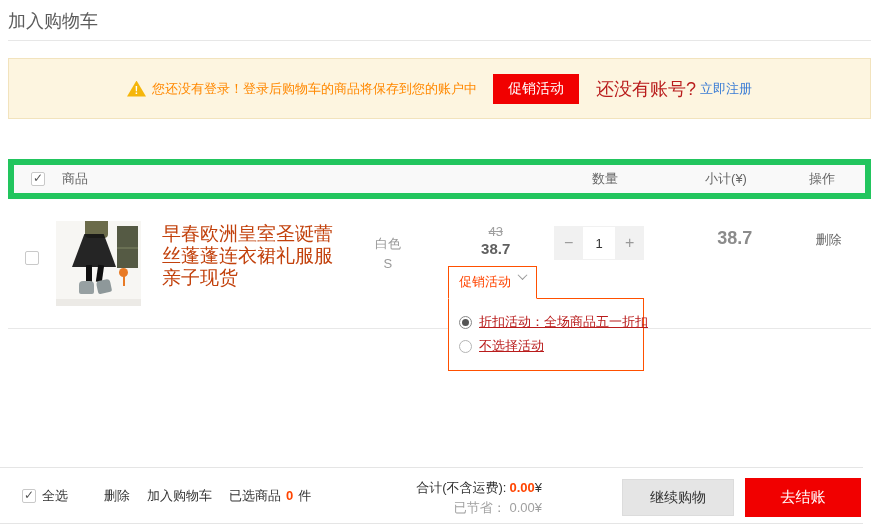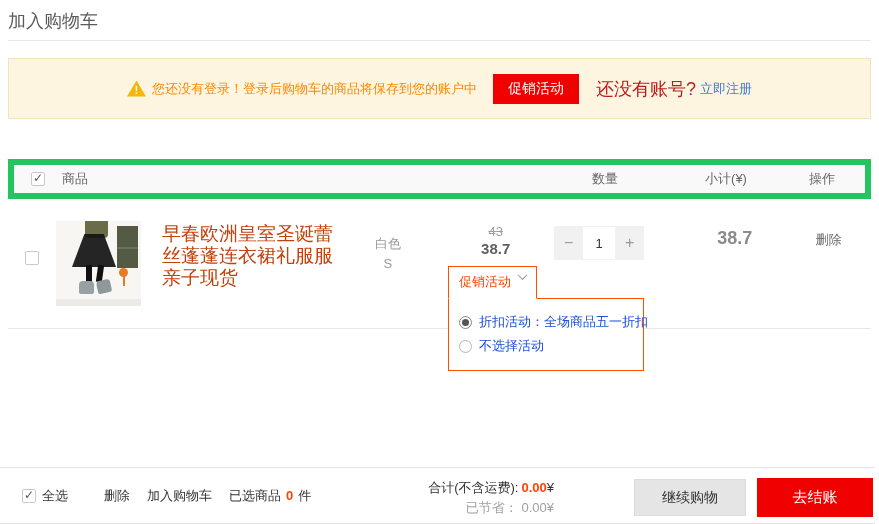--- a/index.html
+++ b/index.html
@@ -79,29 +79,29 @@
 
   
   .promo { position:absolute; left:440px; top:67px; z-index:5; font-size:13px; }
   .promo-tab { position:relative; z-index:2; display:inline-flex; align-items:flex-start; background:#fff;
                border:1px solid #ff5000; border-bottom:1px solid #fff; padding:6px 10px 7px 10px;
                color:#ff4400; cursor:pointer; margin-bottom:-1px; }
   .chev { display:inline-block; width:7px; height:7px; border-right:1.5px solid #999; border-bottom:1.5px solid #999;
           transform:rotate(45deg) translate(-1px,-1px); margin-left:8px; }
   .promo-panel { position:relative; z-index:1; background:#fff; border:1px solid #ff5000; width:196px;
                  padding:11px 12px 12px 10px; }
-  .promo-opt { display:flex; align-items:center; color:#1d4ed8; line-height:24px; cursor:pointer; white-space:nowrap; }
+  .promo-opt { display:flex; align-items:center; color:#b91c1c; line-height:24px; cursor:pointer; white-space:nowrap;text-decoration:underline; }
   .radio { width:13px; height:13px; border:1px solid #b5b5b5; border-radius:50%; margin-right:7px;
            display:inline-flex; align-items:center; justify-content:center; flex:0 0 auto; background:#fff; }
   .radio .dot { width:7px; height:7px; border-radius:50%; background:#555; display:none; }
   .radio.selected { border-color:#888; }
   .radio.selected .dot { display:block; }
 
   
-  .footer { position:absolute; left:0; right:4px; top:467px; height:57px; background:#fff;
+  .footer { position:absolute; left:0; right:16px; top:467px; height:57px; background:#fff;
             border-top:1px solid #e5e5e5; border-bottom:1px solid #e5e5e5; font-size:13px; color:#333;padding-left:28px; }
   .foot-left { position:absolute; left:22px; top:0; height:100%; display:flex; align-items:center; }
   .foot-left .cb { margin-right:6px; }
   .fl-link { color:#333; text-decoration:none; cursor:pointer; }
   .fl-selectall { margin-right:36px; cursor:pointer; }
   .fl-delete { margin-right:17px; }
   .fl-clear { margin-right:17px; }
   .sel-count { color:#ff4400; font-weight:bold; margin:0 5px; }
   .totals { position:absolute; right:321px; top:10px; text-align:right; line-height:20px; }
   .total-line { color:#333; }

